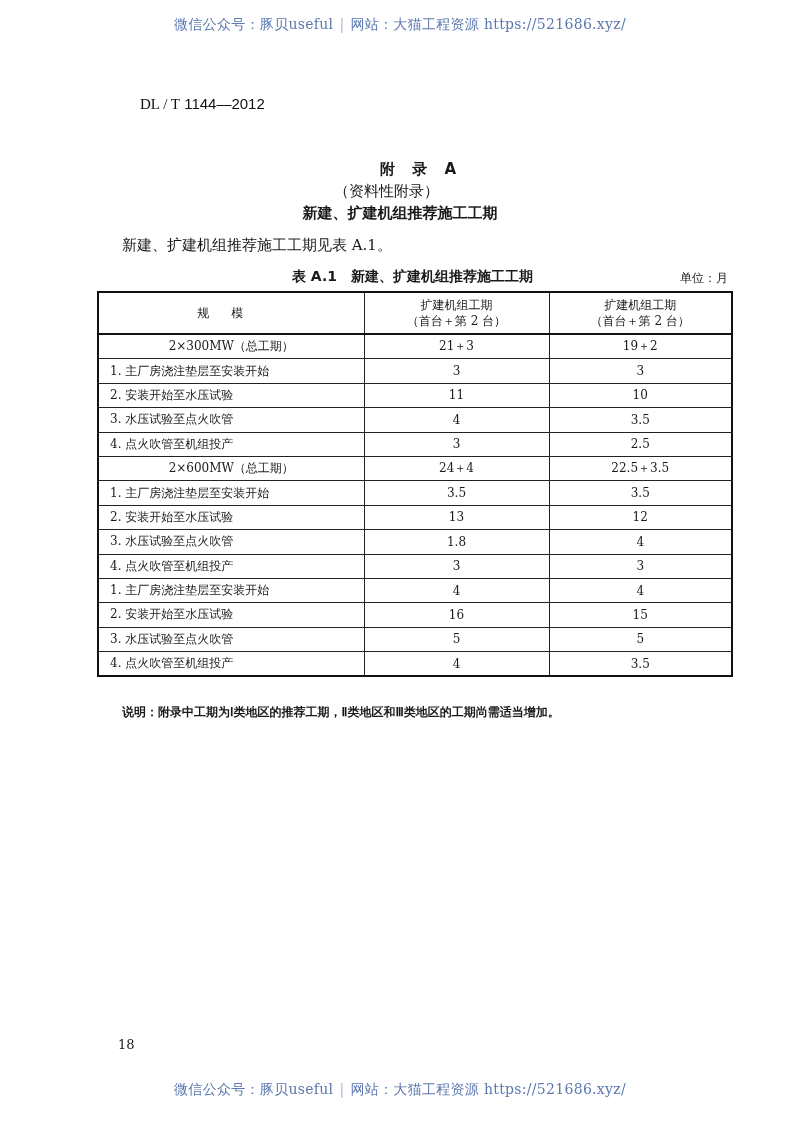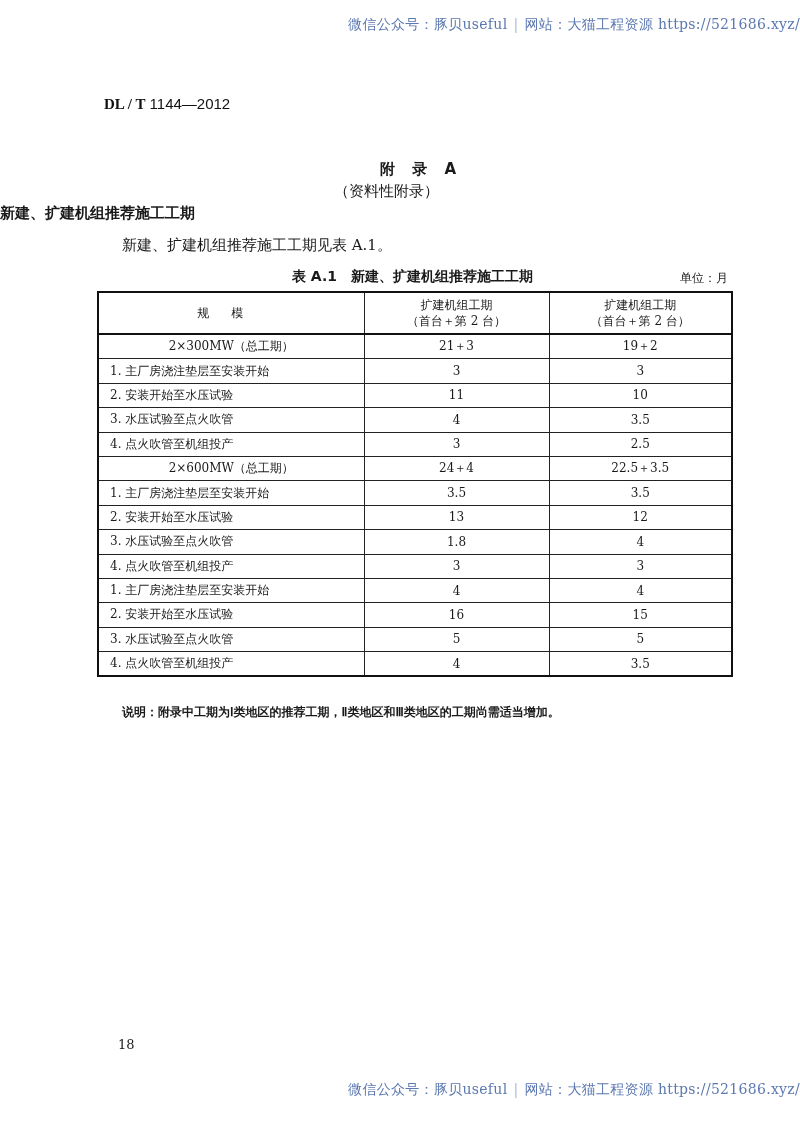--- a/index.html
+++ b/index.html
@@ -1,46 +1,46 @@
 <!DOCTYPE html>
 <html><head>
 <meta charset="utf-8">
 <style>
   html, body { margin: 0; padding: 0; }
   body {
     width: 800px; height: 1131px; background: #ffffff; position: relative; overflow: hidden;
     font-family: "DejaVu Serif", "Liberation Serif", serif; color: #1a1a1a;
   }
   .watermark {
-    position: absolute; left: 0; width: 800px; text-align: right;
+    position: absolute; left: 0; width: 800px; text-align: center;
     font-size: 14px; color: #5b78b0; letter-spacing: 0.3px;
     font-family: "DejaVu Serif", "Liberation Serif", serif;
   }
   .watermark .sep { color: #a9b8d6; margin: 0 6px; }
   #wm-top { top: 16px; }
   #wm-bottom { top: 1081px; }
 
   .std-code {
     position: absolute; left: 104px; top: 95px; font-size: 15px;
     font-family: "Liberation Sans", "DejaVu Sans", sans-serif; color: #111;
   }
-  .std-code b { font-family: "Liberation Serif", serif; font-weight: bold; }
+  .std-code b { font-family: "Liberation Serif", serif; font-weight: normal; margin-left: 36px; }
 
   .appendix-title {
     position: absolute; left: 0; width: 800px; text-align: center; top: 160px;
     font-size: 15px; font-weight: bold; letter-spacing: 6px;
     font-family: "DejaVu Sans", sans-serif;
     margin-left: 21px;
   }
   .appendix-sub {
     position: absolute; left: 0; width: 773px; text-align: center; top: 182px;
     font-size: 15px; font-family: "DejaVu Sans", sans-serif;
   }
   .appendix-heading {
-    position: absolute; left: 0; width: 800px; top: 204px;
+    position: absolute; left: 0; width: 800px; text-align: center; top: 204px;
     font-size: 15px; font-weight: bold; font-family: "DejaVu Sans", sans-serif;
   }
   .intro {
     position: absolute; left: 122px; top: 236px; font-size: 15px;
     font-family: "DejaVu Serif", serif;
   }
   .table-caption {
     position: absolute; left: 292px; top: 268px; font-size: 14px; font-weight: bold;
     font-family: "DejaVu Sans", sans-serif;
   }

